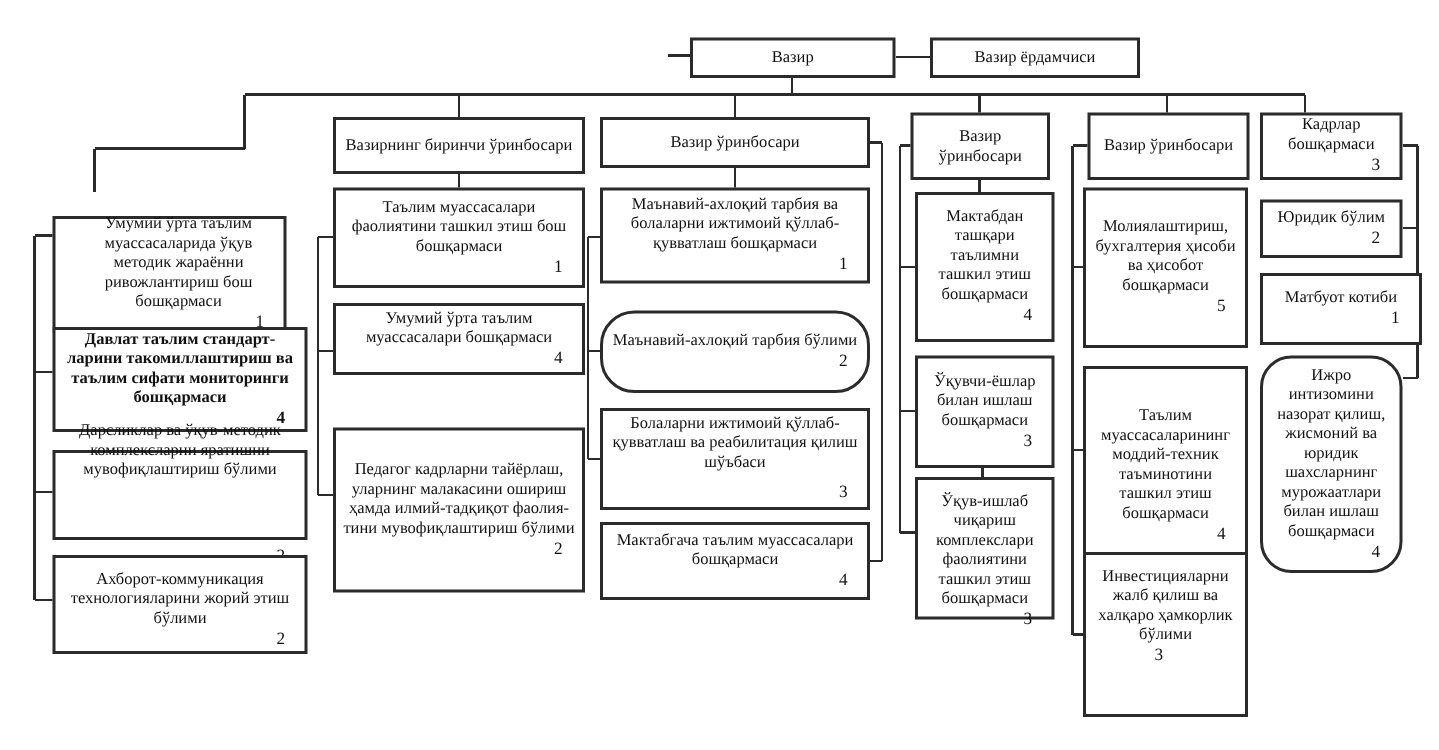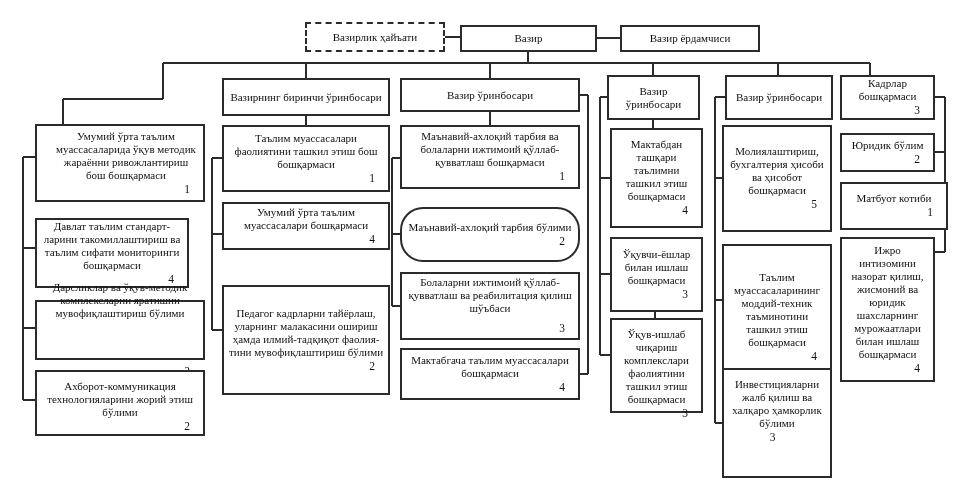--- a/index.html
+++ b/index.html
@@ -38,23 +38,20 @@
       M392,158 V306  M392,158 H400  M392,234 H400  M392,306 H400
       M580,95 H588  M588,95 V374  M588,374 H580
       M653,120 V128
       M607,97 H600  M600,97 V355  M600,178 H610  M600,274 H610  M600,355 H610
       M655,312 V318
       M725,97 H715  M715,97 V423  M715,178 H722  M715,300 H722  M715,423 H722
       M935,97 H945  M945,97 V252  M945,152 H935  M945,206 H935  M945,252 H935
     "></path>
   </svg>
 
-  <div class="box dashed" style="left:305px;top:22px;width:140px;height:30px;">
-    <span class="lbl">Вазирлик ҳайъати</span>
-  </div>
   <div class="box" style="left:460px;top:25px;width:137px;height:27px;">
     <span class="lbl">Вазир</span>
   </div>
   <div class="box" style="left:620px;top:25px;width:140px;height:27px;">
     <span class="lbl">Вазир ёрдамчиси</span>
   </div>
 
   <div class="box" style="left:222px;top:78px;width:168px;height:38px;">
     <span class="lbl">Вазирнинг биринчи ўринбосари</span>
   </div>
@@ -65,25 +62,25 @@
     <span class="lbl">Вазир ўринбосари</span>
   </div>
   <div class="box" style="left:725px;top:75px;width:108px;height:45px;">
     <span class="lbl">Вазир ўринбосари</span>
   </div>
   <div class="box" style="left:840px;top:75px;width:95px;height:45px;">
     <span class="lbl">Кадрлар бошқармаси</span>
     <span class="num">3</span>
   </div>
 
-  <div class="box" style="left:35px;top:124px;width:170px;height:78px;padding-left:16px;">
+  <div class="box" style="left:35px;top:144px;width:156px;height:78px;padding-left:16px;">
     <span class="lbl">Умумий ўрта таълим муассасаларида ўқув методик жараённи ривожлантириш бош бошқармаси</span>
     <span class="num">1</span>
   </div>
-  <div class="box" style="left:35px;top:218px;width:154px;height:70px;">
+  <div class="box" style="left:35px;top:218px;width:170px;height:70px;font-weight:bold;">
     <span class="lbl">Давлат таълим стандарт-ларини такомиллаштириш ва таълим сифати мониторинги бошқармаси</span>
     <span class="num">4</span>
   </div>
   <div class="box" style="left:35px;top:300px;width:170px;height:60px;gap:44px;">
     <span class="lbl">Дарсликлар ва ўқув-методик комплексларни яратишни мувофиқлаштириш бўлими</span>
     <span class="num">2</span>
   </div>
   <div class="box toppad" style="left:35px;top:370px;width:170px;height:66px;">
     <span class="lbl">Ахборот-коммуникация технологияларини жорий этиш бўлими</span>
     <span class="num">2</span>
@@ -146,18 +143,18 @@
   </div>
 
   <div class="box" style="left:840px;top:133px;width:95px;height:39px;">
     <span class="lbl">Юридик бўлим</span>
     <span class="num">2</span>
   </div>
   <div class="box" style="left:840px;top:182px;width:108px;height:48px;">
     <span class="lbl">Матбуот котиби</span>
     <span class="num">1</span>
   </div>
-  <div class="box" style="left:840px;top:237px;width:95px;height:145px;">
+  <div class="box" style="left:840px;top:237px;width:95px;height:145px;border-radius:21px;">
     <span class="lbl">Ижро интизомини назорат қилиш, жисмоний ва юридик шахсларнинг мурожаатлари билан ишлаш бошқармаси</span>
     <span class="num">4</span>
   </div>
 
 </div>
 
 </body></html>

